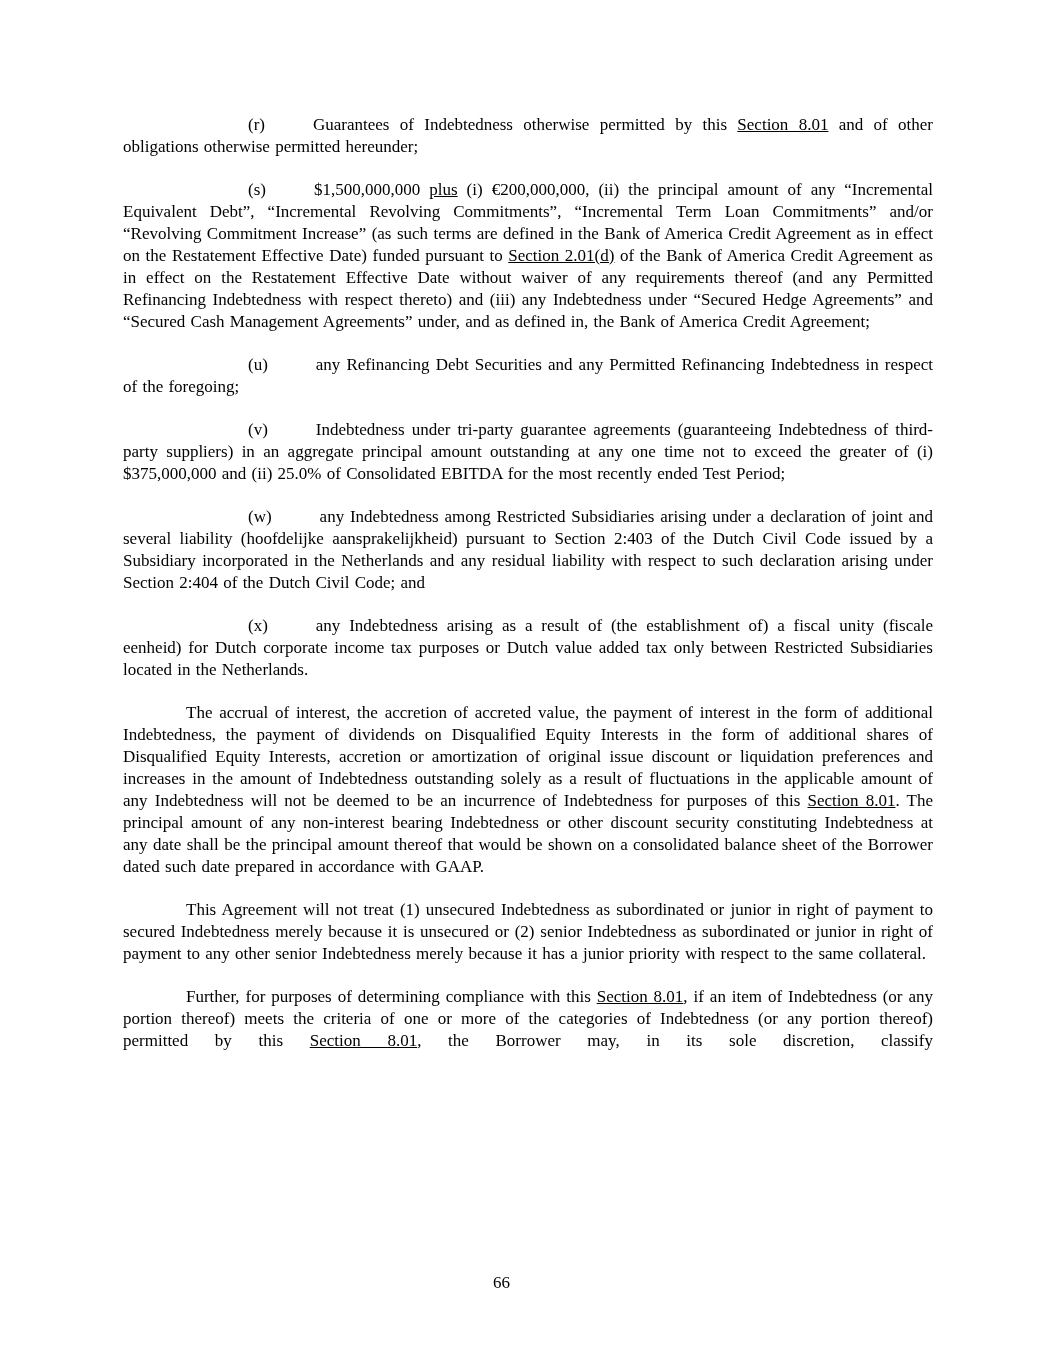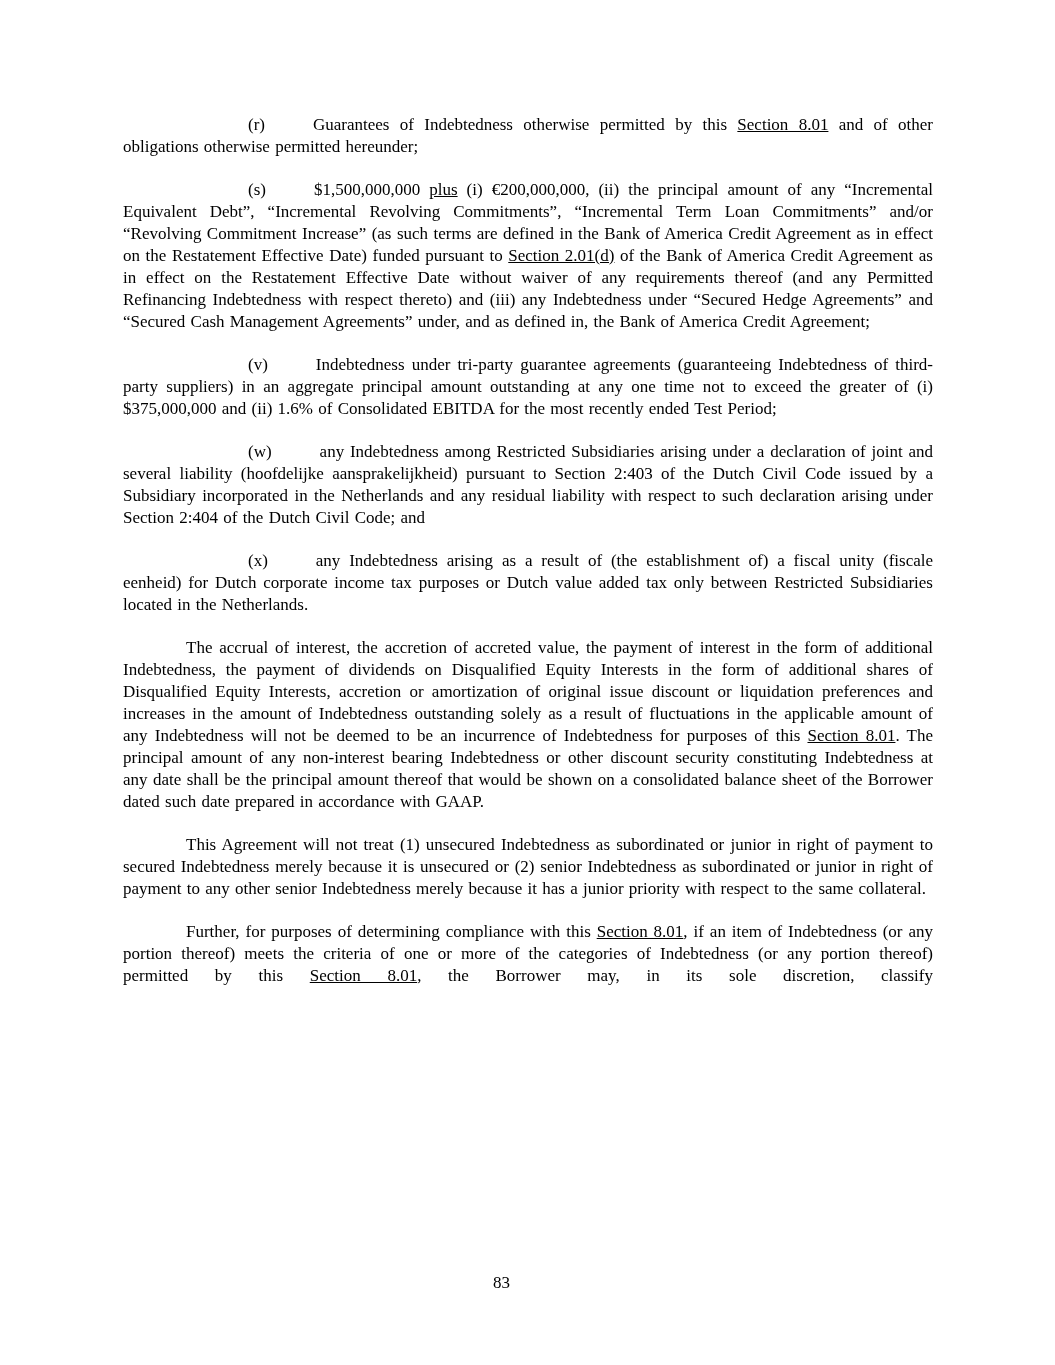--- a/index.html
+++ b/index.html
@@ -42,21 +42,22 @@
     line-height: 22px;
   }
 </style>
 </head>
 <body>
 
 <div class="page">
   <main class="content" id="page-body">
       <p class="list-para"><span>(r)</span><span class="tab"></span><span>Guarantees of Indebtedness otherwise permitted by this </span><span class="u">Section 8.01</span><span> and of other obligations otherwise permitted hereunder;</span></p>
       <p class="list-para"><span>(s)</span><span class="tab"></span><span>$1,500,000,000 </span><span class="u">plus</span><span> (i) €200,000,000, (ii) the principal amount of any “Incremental Equivalent Debt”, “Incremental Revolving Commitments”, “Incremental Term Loan Commitments” and/or “Revolving Commitment Increase” (as such terms are defined in the Bank of America Credit Agreement as in effect on the Restatement Effective Date) funded pursuant to </span><span class="u">Section 2.01(d)</span><span> of the Bank of America Credit Agreement as in effect on the Restatement Effective Date without waiver of any requirements thereof (and any Permitted Refinancing Indebtedness with respect thereto) and (iii) any Indebtedness under “Secured Hedge Agreements” and “Secured Cash Management Agreements” under, and as defined in, the Bank of America Credit Agreement;</span></p>
-      <p class="list-para"><span>(v)</span><span class="tab"></span><span>Indebtedness under tri-party guarantee agreements (guaranteeing Indebtedness of third-party suppliers) in an aggregate principal amount outstanding at any one time not to exceed the greater of (i) $375,000,000 and (ii) 1.6% of Consolidated EBITDA for the most recently ended Test Period;</span></p>
+      <p class="list-para"><span>(u)</span><span class="tab"></span><span>any Refinancing Debt Securities and any Permitted Refinancing Indebtedness in respect of the foregoing;</span></p>
+      <p class="list-para"><span>(v)</span><span class="tab"></span><span>Indebtedness under tri-party guarantee agreements (guaranteeing Indebtedness of third-party suppliers) in an aggregate principal amount outstanding at any one time not to exceed the greater of (i) $375,000,000 and (ii) 25.0% of Consolidated EBITDA for the most recently ended Test Period;</span></p>
       <p class="list-para"><span>(w)</span><span class="tab"></span><span>any Indebtedness among Restricted Subsidiaries arising under a declaration of joint and several liability (</span><span class="i">hoofdelijke aansprakelijkheid</span><span>) pursuant to Section 2:403 of the Dutch Civil Code issued by a Subsidiary incorporated in the Netherlands and any residual liability with respect to such declaration arising under Section 2:404 of the Dutch Civil Code; and</span></p>
       <p class="list-para"><span>(x)</span><span class="tab"></span><span>any Indebtedness arising as a result of (the establishment of) a fiscal unity (</span><span class="i">fiscale eenheid</span><span>) for Dutch corporate income tax purposes or Dutch value added tax only between Restricted Subsidiaries located in the Netherlands.</span></p>
       <p class="body-para"><span>The accrual of interest, the accretion of accreted value, the payment of interest in the form of additional Indebtedness, the payment of dividends on Disqualified Equity Interests in the form of additional shares of Disqualified Equity Interests, accretion or amortization of original issue discount or liquidation preferences and increases in the amount of Indebtedness outstanding solely as a result of fluctuations in the applicable amount of any Indebtedness will not be deemed to be an incurrence of Indebtedness for purposes of this </span><span class="u">Section 8.01</span><span>.  The principal amount of any non-interest bearing Indebtedness or other discount security constituting Indebtedness at any date shall be the principal amount thereof that would be shown on a consolidated balance sheet of the Borrower dated such date prepared in accordance with GAAP.</span></p>
       <p class="body-para"><span>This Agreement will not treat (1) unsecured Indebtedness as subordinated or junior in right of payment to secured Indebtedness merely because it is unsecured or (2) senior Indebtedness as subordinated or junior in right of payment to any other senior Indebtedness merely because it has a junior priority with respect to the same collateral.</span></p>
       <p class="body-para justify-last"><span>Further, for purposes of determining compliance with this </span><span class="u">Section 8.01</span><span>, if an item of Indebtedness (or any portion thereof) meets the criteria of one or more of the categories of Indebtedness (or any portion thereof) permitted by this </span><span class="u">Section 8.01</span><span>, the Borrower may, in its sole discretion, classify</span></p>
     </main>
-  <div class="footer">83</div>
+  <div class="footer">66</div>
 </div>
 
 </body></html>

